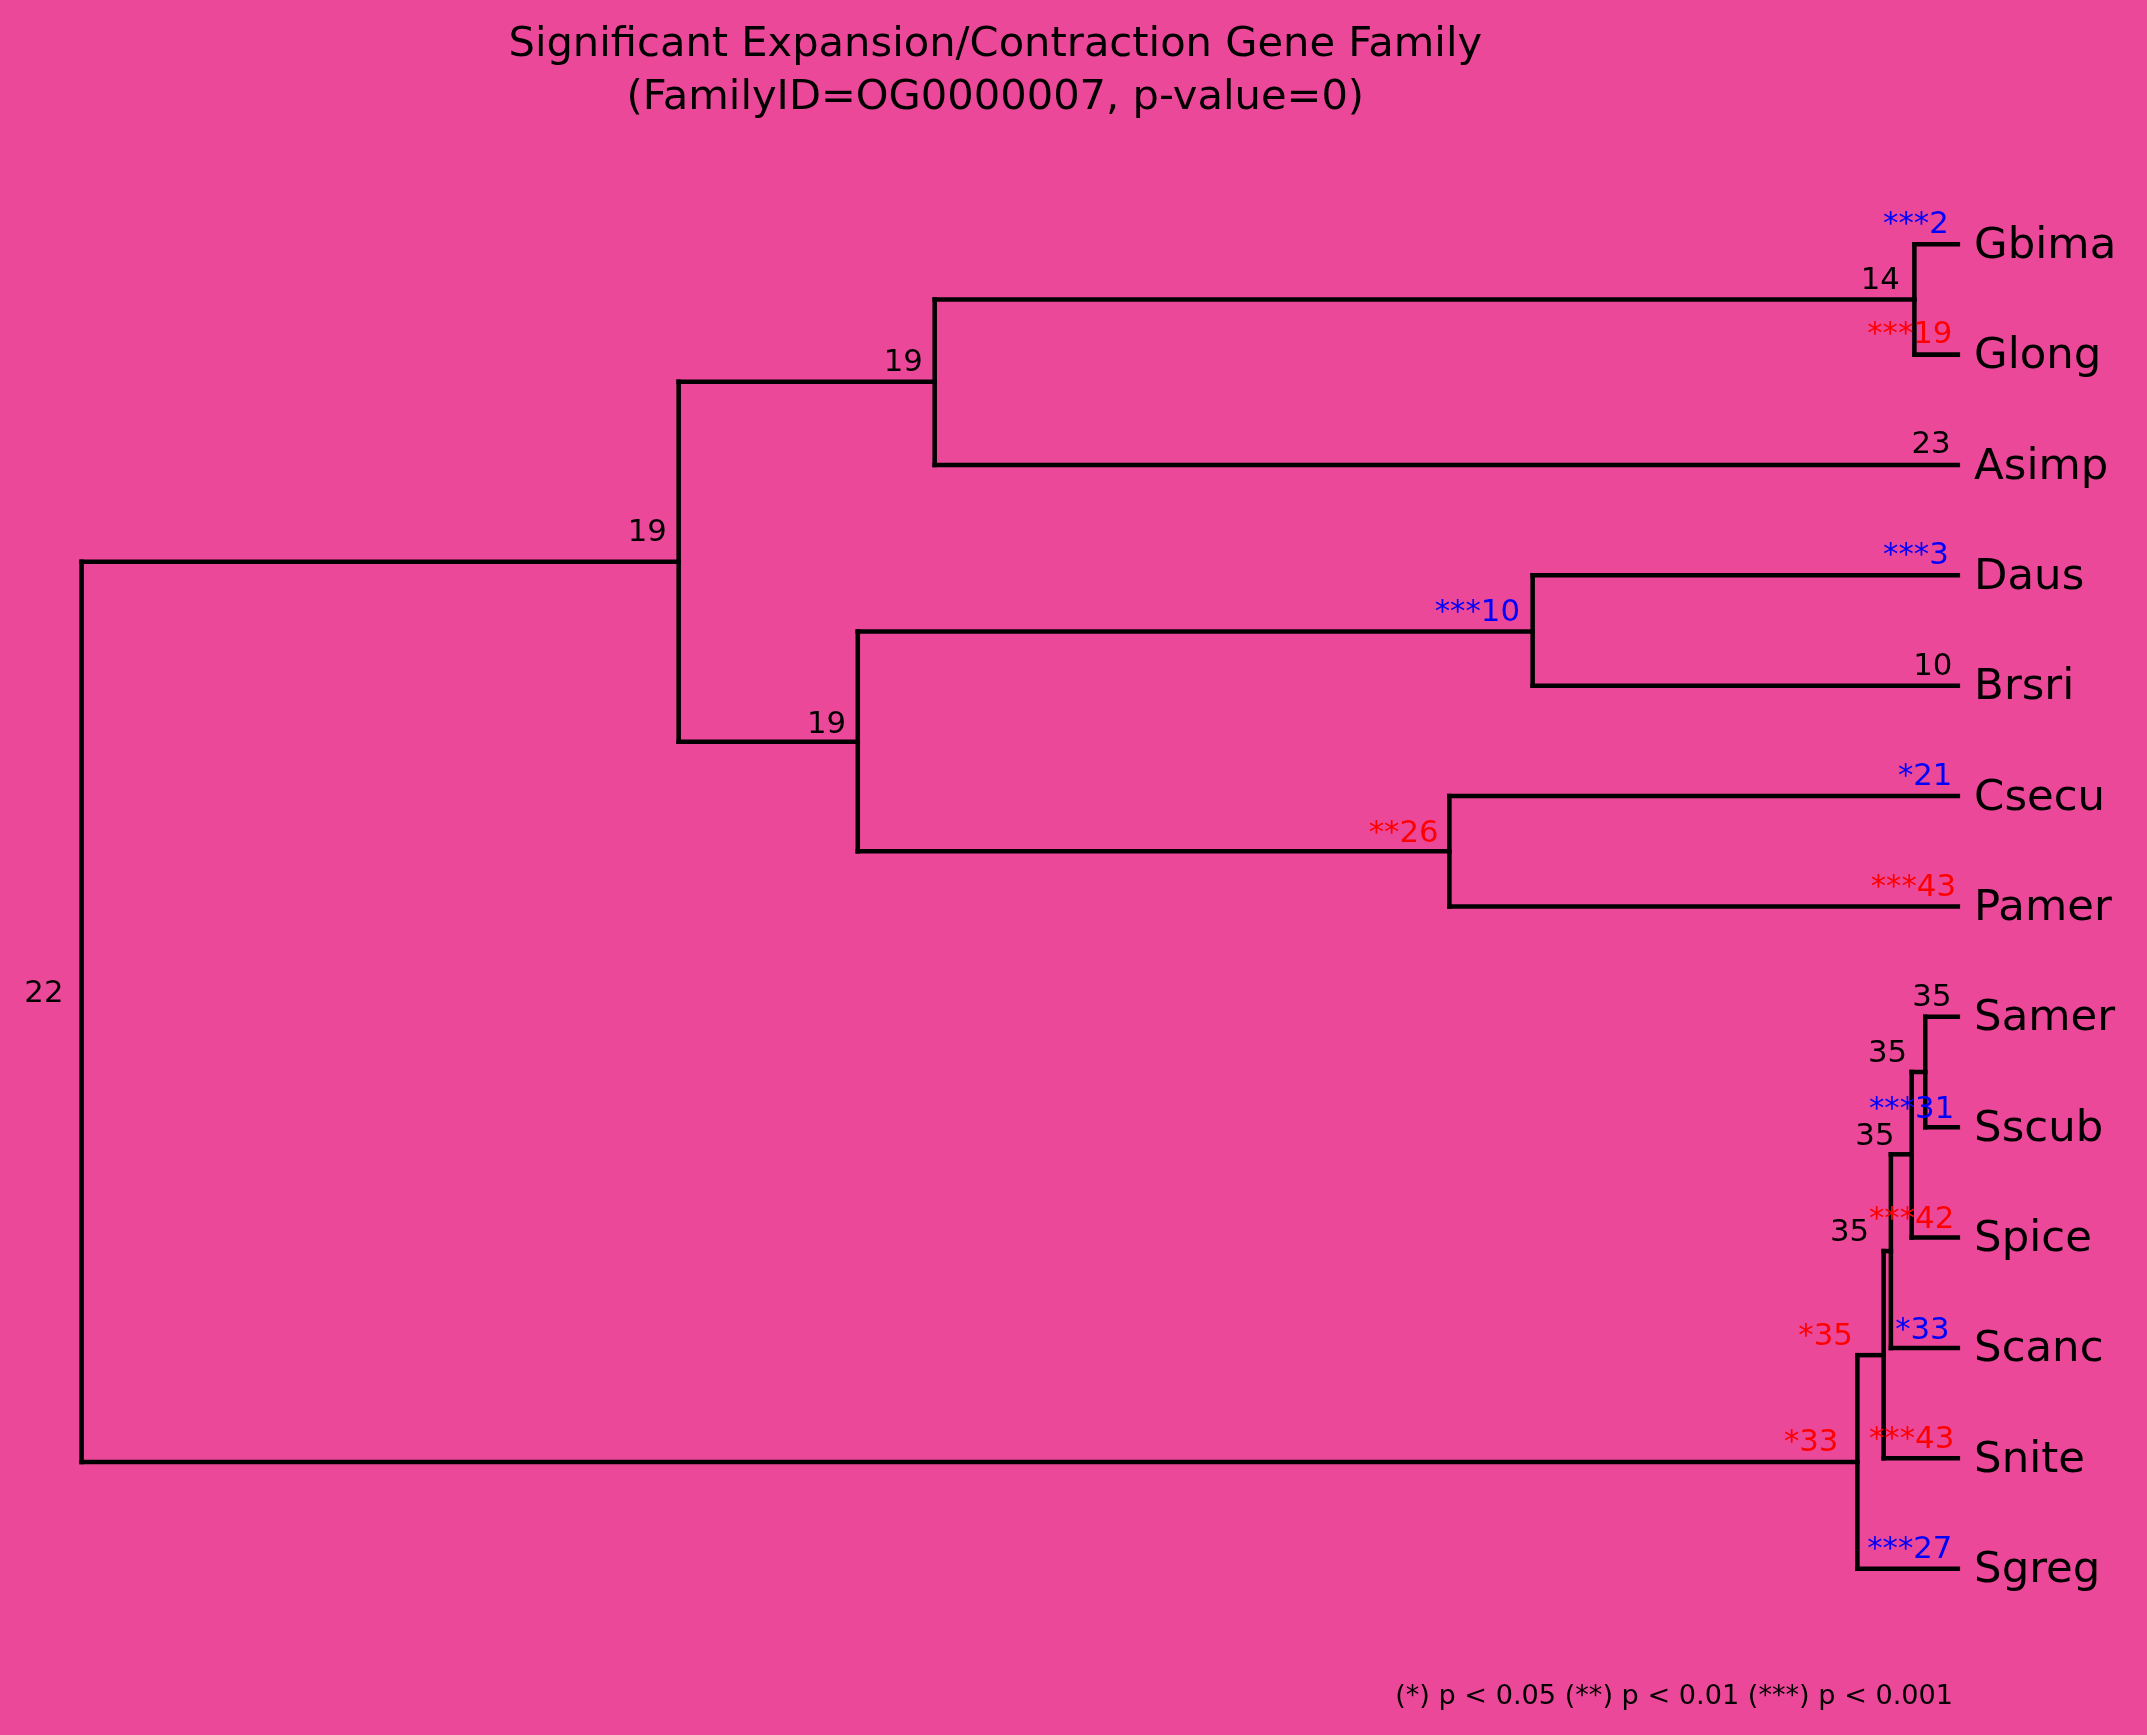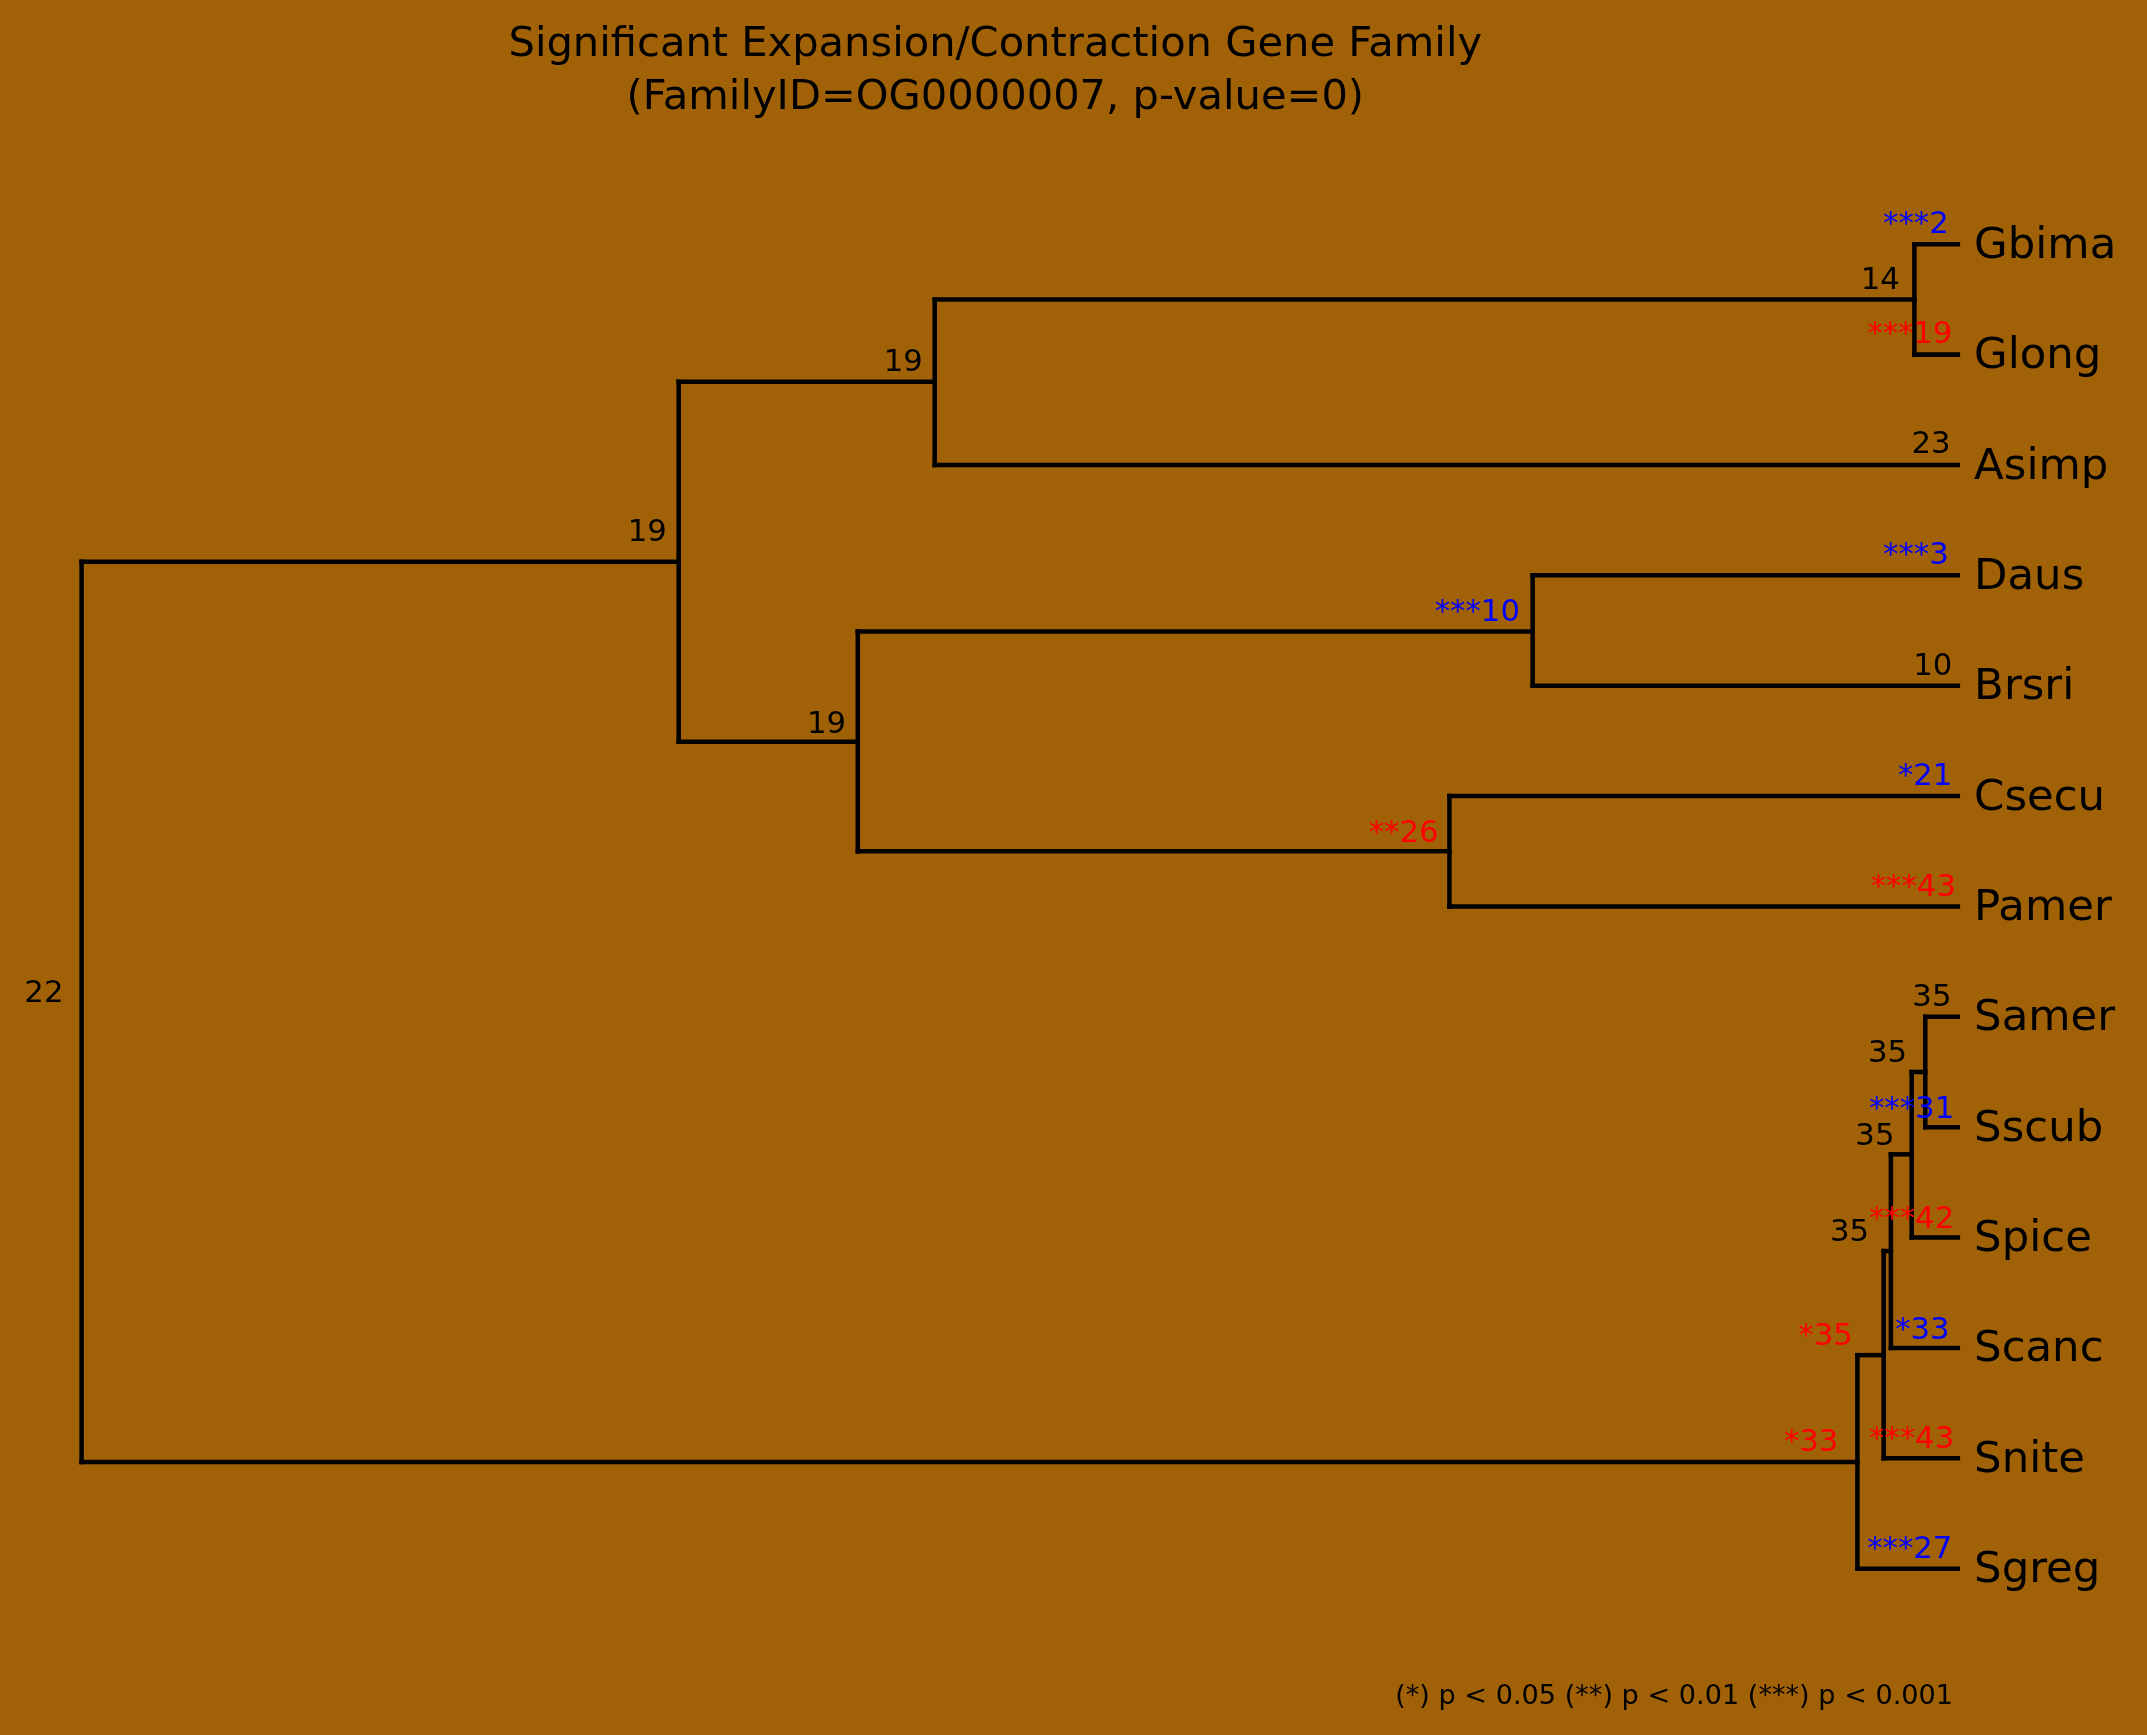--- a/index.html
+++ b/index.html
@@ -1,16 +1,16 @@
 <!DOCTYPE html>
 <html style="font-size:14.5px"><head>
 <meta charset="utf-8">
 <style>
   html,body{margin:0;padding:0;background:#ffffff;}
-  .page{position:relative;width:2148px;height:1736px;background:#a16207;overflow:hidden;}
+  .page{position:relative;width:2148px;height:1736px;background:#ec4899;overflow:hidden;}
   svg text{font-family:"DejaVu Sans","Liberation Sans",sans-serif;}
 </style>
 </head>
 <body>
 
 <div class="page">
   <svg id="tree-svg" width="2148" height="1736" viewBox="0 0 2374 1919" xmlns="http://www.w3.org/2000/svg">
     <text x="1100" y="62" font-size="46" text-anchor="middle" fill="#000000">Significant Expansion/Contraction Gene Family</text>
     <text x="1100" y="120" font-size="46" text-anchor="middle" fill="#000000">(FamilyID=OG0000007, p-value=0)</text>
     <g id="tree-layer">

